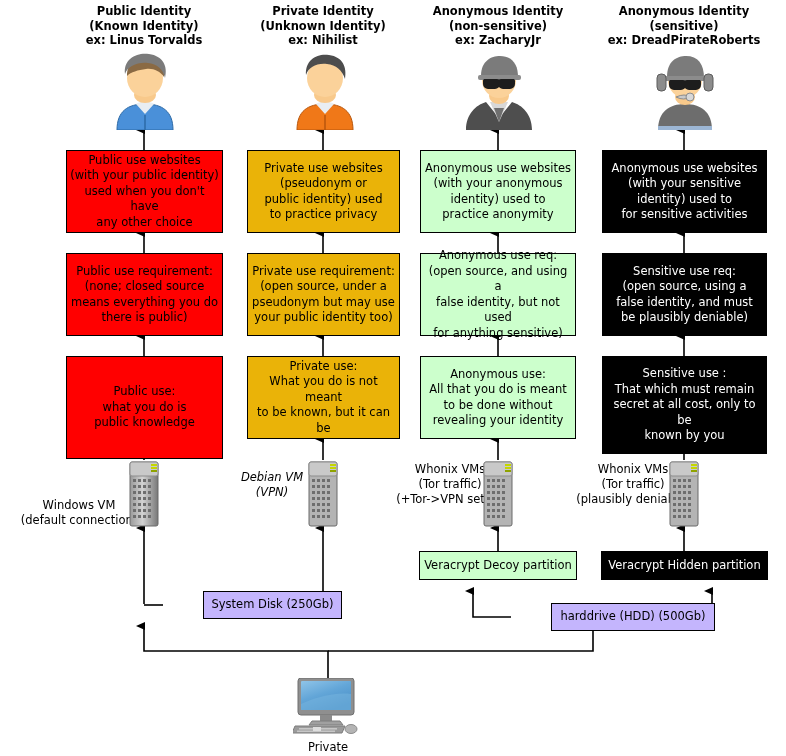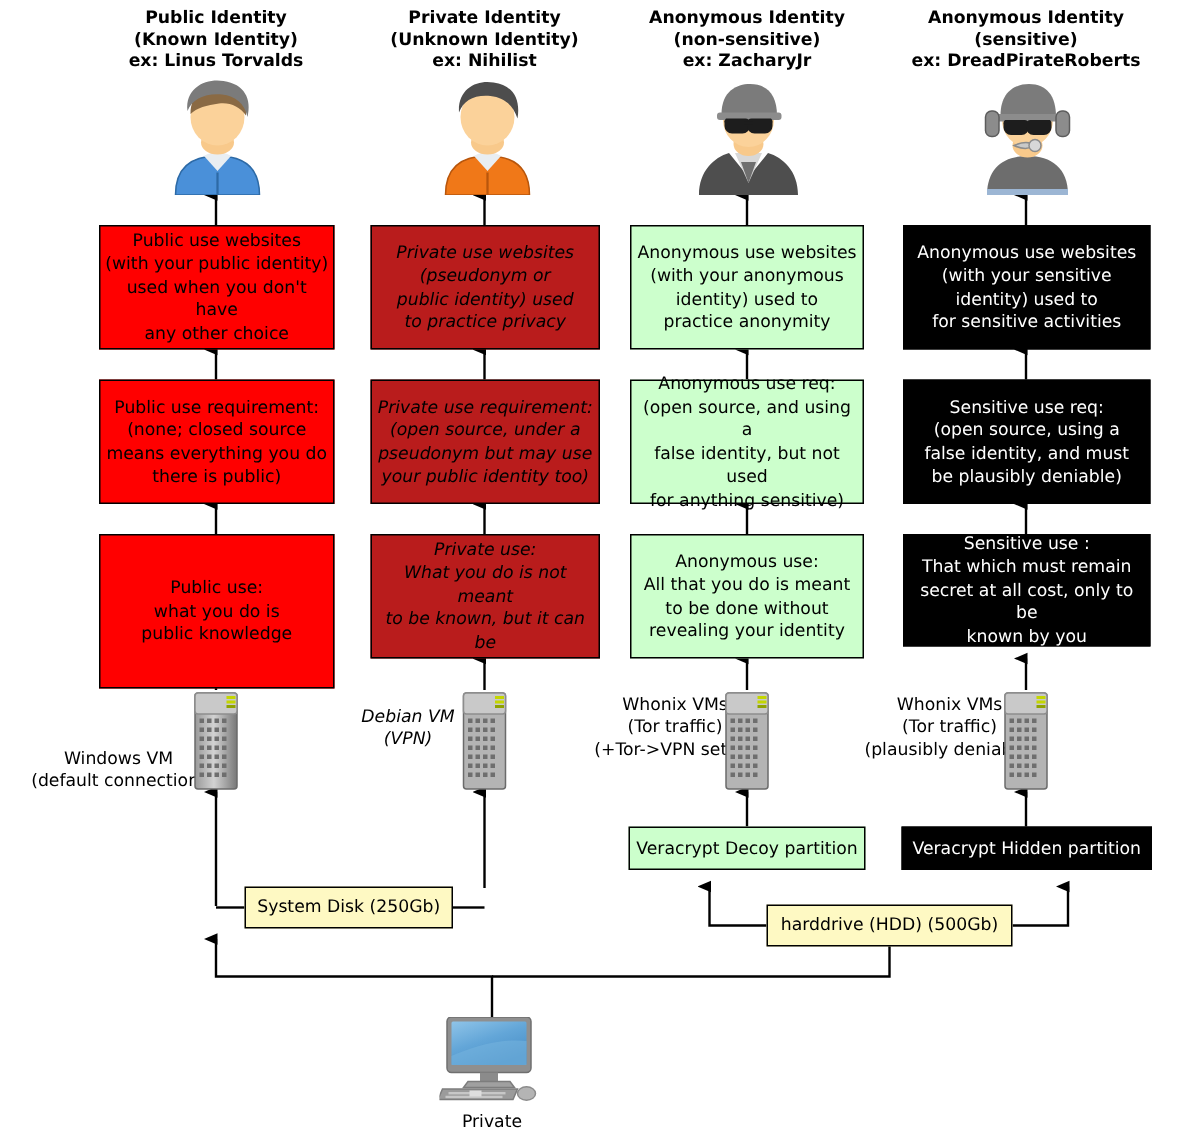--- a/index.html
+++ b/index.html
@@ -39,24 +39,24 @@
     display: flex;
     align-items: center;
     justify-content: center;
     text-align: center;
     font-size: 11.5px;
     line-height: 15.5px;
     white-space: pre-line;
     padding: 1px 3px;
   }
   .c-red    { background: #ff0000; color: #000; }
-  .c-orange { background: #b91c1c; color: #000; font-style: italic; }
+  .c-orange { background: #eab308; color: #000; }
   .c-green  { background: #ccffcc; color: #000; }
   .c-black  { background: #000000; color: #ffffff; }
-  .c-yellow { background: #fef9c3; color: #000; }
+  .c-yellow { background: #c4b5fd; color: #000; margin-left: 40px; }
 
   
   .caption {
     position: absolute;
     text-align: center;
     font-size: 11.5px;
     line-height: 15px;
     white-space: pre-line;
     width: 150px;
   }
@@ -228,21 +228,21 @@
   <div class="fbox c-red" style="left:66px; top:356px; width:157px; height:103px;">Public use:
 what you do is
 public knowledge</div>
   <div class="fbox c-orange" style="left:247px; top:356px; width:153px; height:83px;">Private use:
 What you do is not meant
 to be known, but it can be</div>
   <div class="fbox c-green" style="left:420px; top:356px; width:156px; height:83px;">Anonymous use:
 All that you do is meant
 to be done without
 revealing your identity</div>
-  <div class="fbox c-black" style="left:602px; top:356px; width:165px; height:75px;">Sensitive use :
+  <div class="fbox c-black" style="left:602px; top:356px; width:165px; height:98px;">Sensitive use :
 That which must remain
 secret at all cost, only to be
 known by you</div>
 
   <div class="caption" style="left:4px; top:470px;margin-top:28px;">Windows VM
 (default connection)</div>
   <div class="caption" style="left:197px; top:470px;font-style:italic;">Debian VM
 (VPN)</div>
   <div class="caption" style="left:375px; top:462px;">Whonix VMs
 (Tor traffic)

